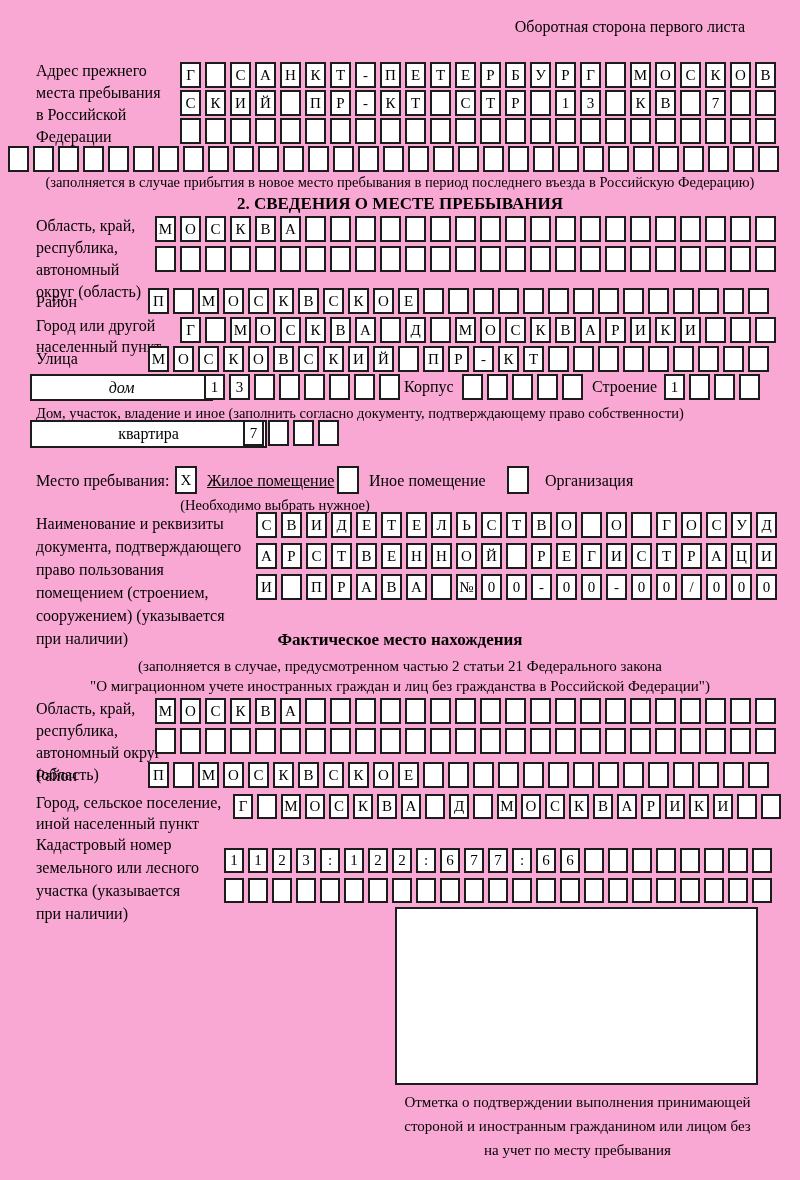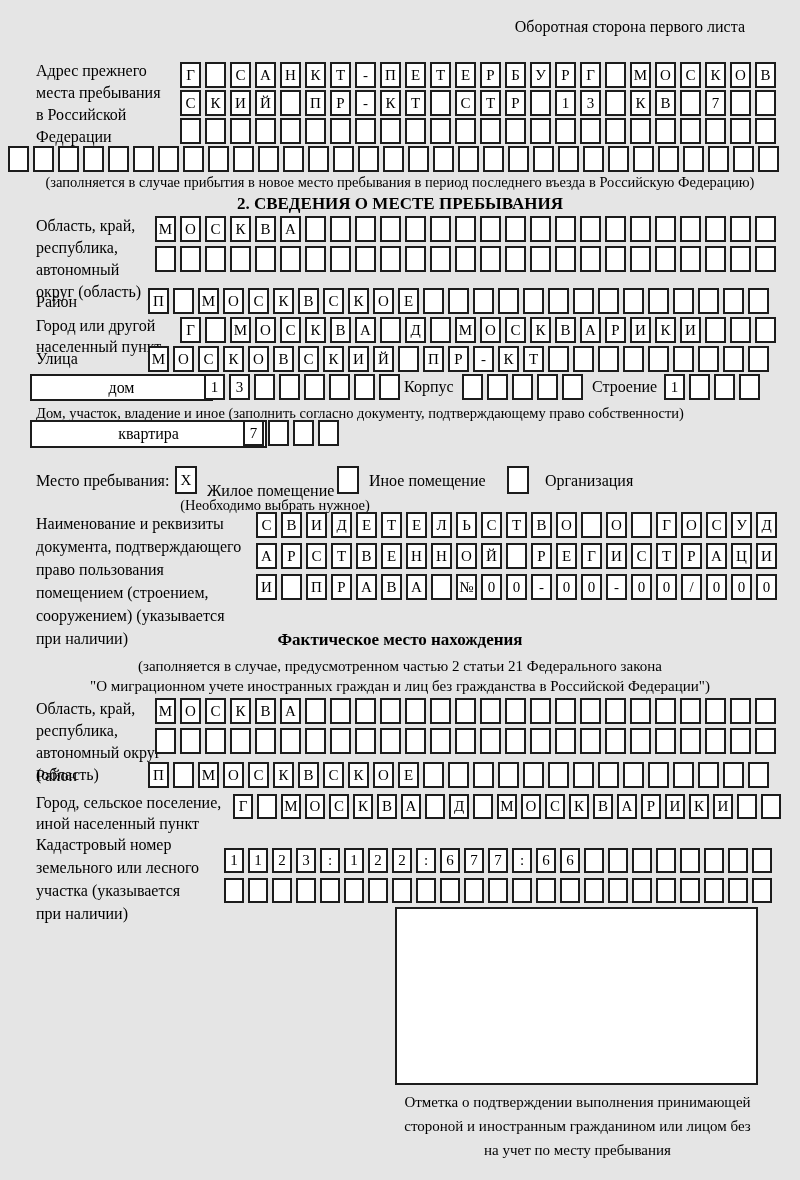--- a/index.html
+++ b/index.html
@@ -1,17 +1,17 @@
 <!DOCTYPE html>
 <html><head>
 <meta charset="utf-8">
 <style>
   html,body { margin:0; padding:0; background:#fff; }
   .page {
-    position:relative; width:800px; height:1180px; background:#e5e5e5;
+    position:relative; width:800px; height:1180px; background:#f9a8d4;
     font-family:"Liberation Serif","DejaVu Serif",serif; color:#000;
     overflow:hidden;
   }
   .abs { position:absolute; }
   .lbl { font-size:16px; line-height:22px; }
   .lbl-tight { font-size:16px; line-height:21px; }
   .cap { font-size:14.5px; }
   .title { font-weight:bold; font-size:17px; width:800px; text-align:center; }
   .cellrow { display:flex; gap:4px; }
   .cellrow .cell {
@@ -304,21 +304,21 @@
       <span class="cell"></span>
       <span class="cell"></span>
       <span class="cell"></span>
       <span class="cell"></span>
       <span class="cell"></span>
       <span class="cell"></span>
       <span class="cell"></span>
       <span class="cell"></span>
     </div>
 
-  <div class="abs bigbox" style="left:30px; top:374px; width:183px; height:27px;">дом</div>
+  <div class="abs bigbox" style="left:30px; top:374px; width:183px; height:27px;font-style:italic;">дом</div>
   <div class="abs cellrow" style="left:204px; top:374px;">
       <span class="cell">1</span>
       <span class="cell">3</span>
       <span class="cell"></span>
       <span class="cell"></span>
       <span class="cell"></span>
       <span class="cell"></span>
       <span class="cell"></span>
       <span class="cell"></span>
     </div>
@@ -342,21 +342,21 @@
   <div class="abs bigbox" style="left:30px; top:420px; width:237px; height:28px;">квартира</div>
   <div class="abs cellrow" style="left:243px; top:420px;">
       <span class="cell">7</span>
       <span class="cell"></span>
       <span class="cell"></span>
       <span class="cell"></span>
     </div>
 
   <div class="abs lbl" style="left:36px; top:470px;">Место пребывания:</div>
   <div class="abs checkbox" style="left:175px; top:466px;">X</div>
-  <div class="abs lbl" style="left:207px; top:480px;">Жилое помещение</div>
+  <div class="abs lbl" style="left:207px; top:470px;text-decoration:underline;">Жилое помещение</div>
   <div class="abs checkbox" style="left:337px; top:466px;"></div>
   <div class="abs lbl" style="left:369px; top:470px;">Иное помещение</div>
   <div class="abs checkbox" style="left:507px; top:466px;"></div>
   <div class="abs lbl" style="left:545px; top:470px;">Организация</div>
   <div class="abs cap center" style="left:105px; top:497px; width:340px;">(Необходимо выбрать нужное)</div>
 
   <div class="abs" style="left:36px; top:512px; font-size:16px; line-height:23px;">
     <div>Наименование и реквизиты</div>
     <div>документа, подтверждающего</div>
     <div>право пользования</div>

